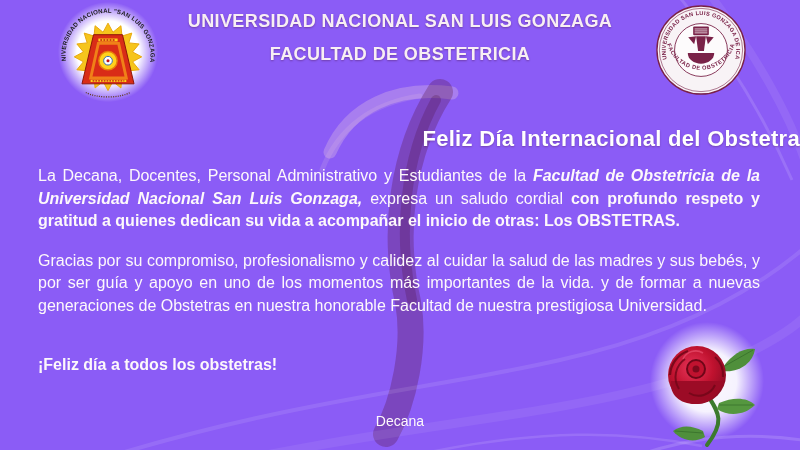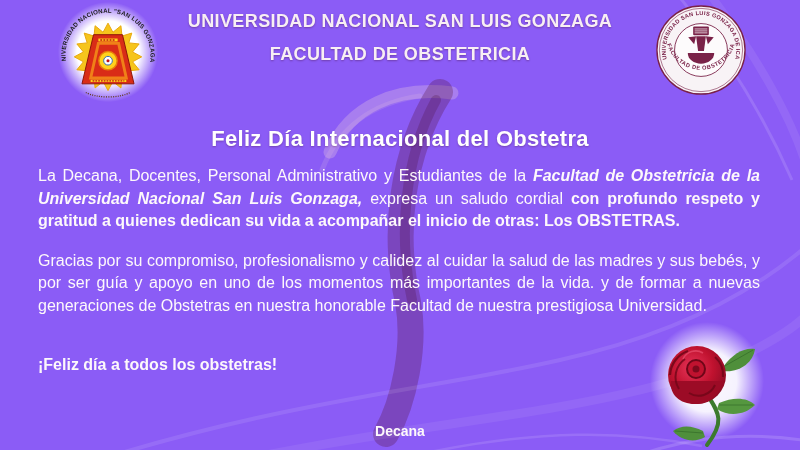--- a/index.html
+++ b/index.html
@@ -11,34 +11,34 @@
       radial-gradient(ellipse 60% 45% at 55% 45%, rgba(60,5,35,.14), rgba(60,5,35,0) 75%),
       linear-gradient(115deg,#a4537a 0%,#9a4169 28%,#8e3159 55%,#93much 0,#97406a 82%,#9d4770 100%);
     background-color:#8b5cf6;
     color:#fff;
   }
   .decor{position:absolute;inset:0;pointer-events:none;}
   .hdr{position:absolute;left:0;right:0;text-align:center;letter-spacing:.4px;
        color:#f8eff4;font-weight:600;text-shadow:0 1px 2px rgba(60,5,35,.35);}
   .hdr1{top:11px;font-size:18px;}
   .hdr2{top:44px;font-size:18px;}
-  .title{position:absolute;left:0;right:0;top:126px;text-align:center;
+  .title{position:absolute;left:0;right:0;top:126px;text-align:right;
          font-size:22px;font-weight:700;letter-spacing:.3px;color:#fff;
          text-shadow:0 1px 2px rgba(60,5,35,.3);}
   .body-text{position:absolute;left:38px;width:722px;top:165px;font-size:16px;
              line-height:22.5px;color:#fdf8fb;}
   .body-text p{margin:0;}
   .p1{margin-bottom:17px !important;text-align:justify;}
   .p2{margin-bottom:14px !important;text-align:justify;font-weight:400;}
   .p3{font-weight:600;}
   .seg-bi{font-weight:700;font-style:italic;}
   .seg-b{font-weight:600;}
   .signature{position:absolute;left:0;right:0;top:411px;text-align:center;line-height:1;}
   .sig-name{font-size:17px;font-weight:700;font-style:italic;color:#fdf8fb;}
-  .sig-role{font-size:14px;font-weight:700;margin-top:13px;color:#fdf8fb;}
+  .sig-role{font-size:14px;font-weight:400;margin-top:3px;color:#fdf8fb;}
   .logo-left{position:absolute;left:55px;top:2px;width:106px;height:102px;}
   .logo-right{position:absolute;left:652px;top:4px;width:98px;height:92px;}
   .rose{position:absolute;left:645px;top:318px;width:130px;height:132px;}
   svg{display:block;width:100%;height:100%;}
 </style>
 </head>
 <body>
 
 <div class="slide">
 

